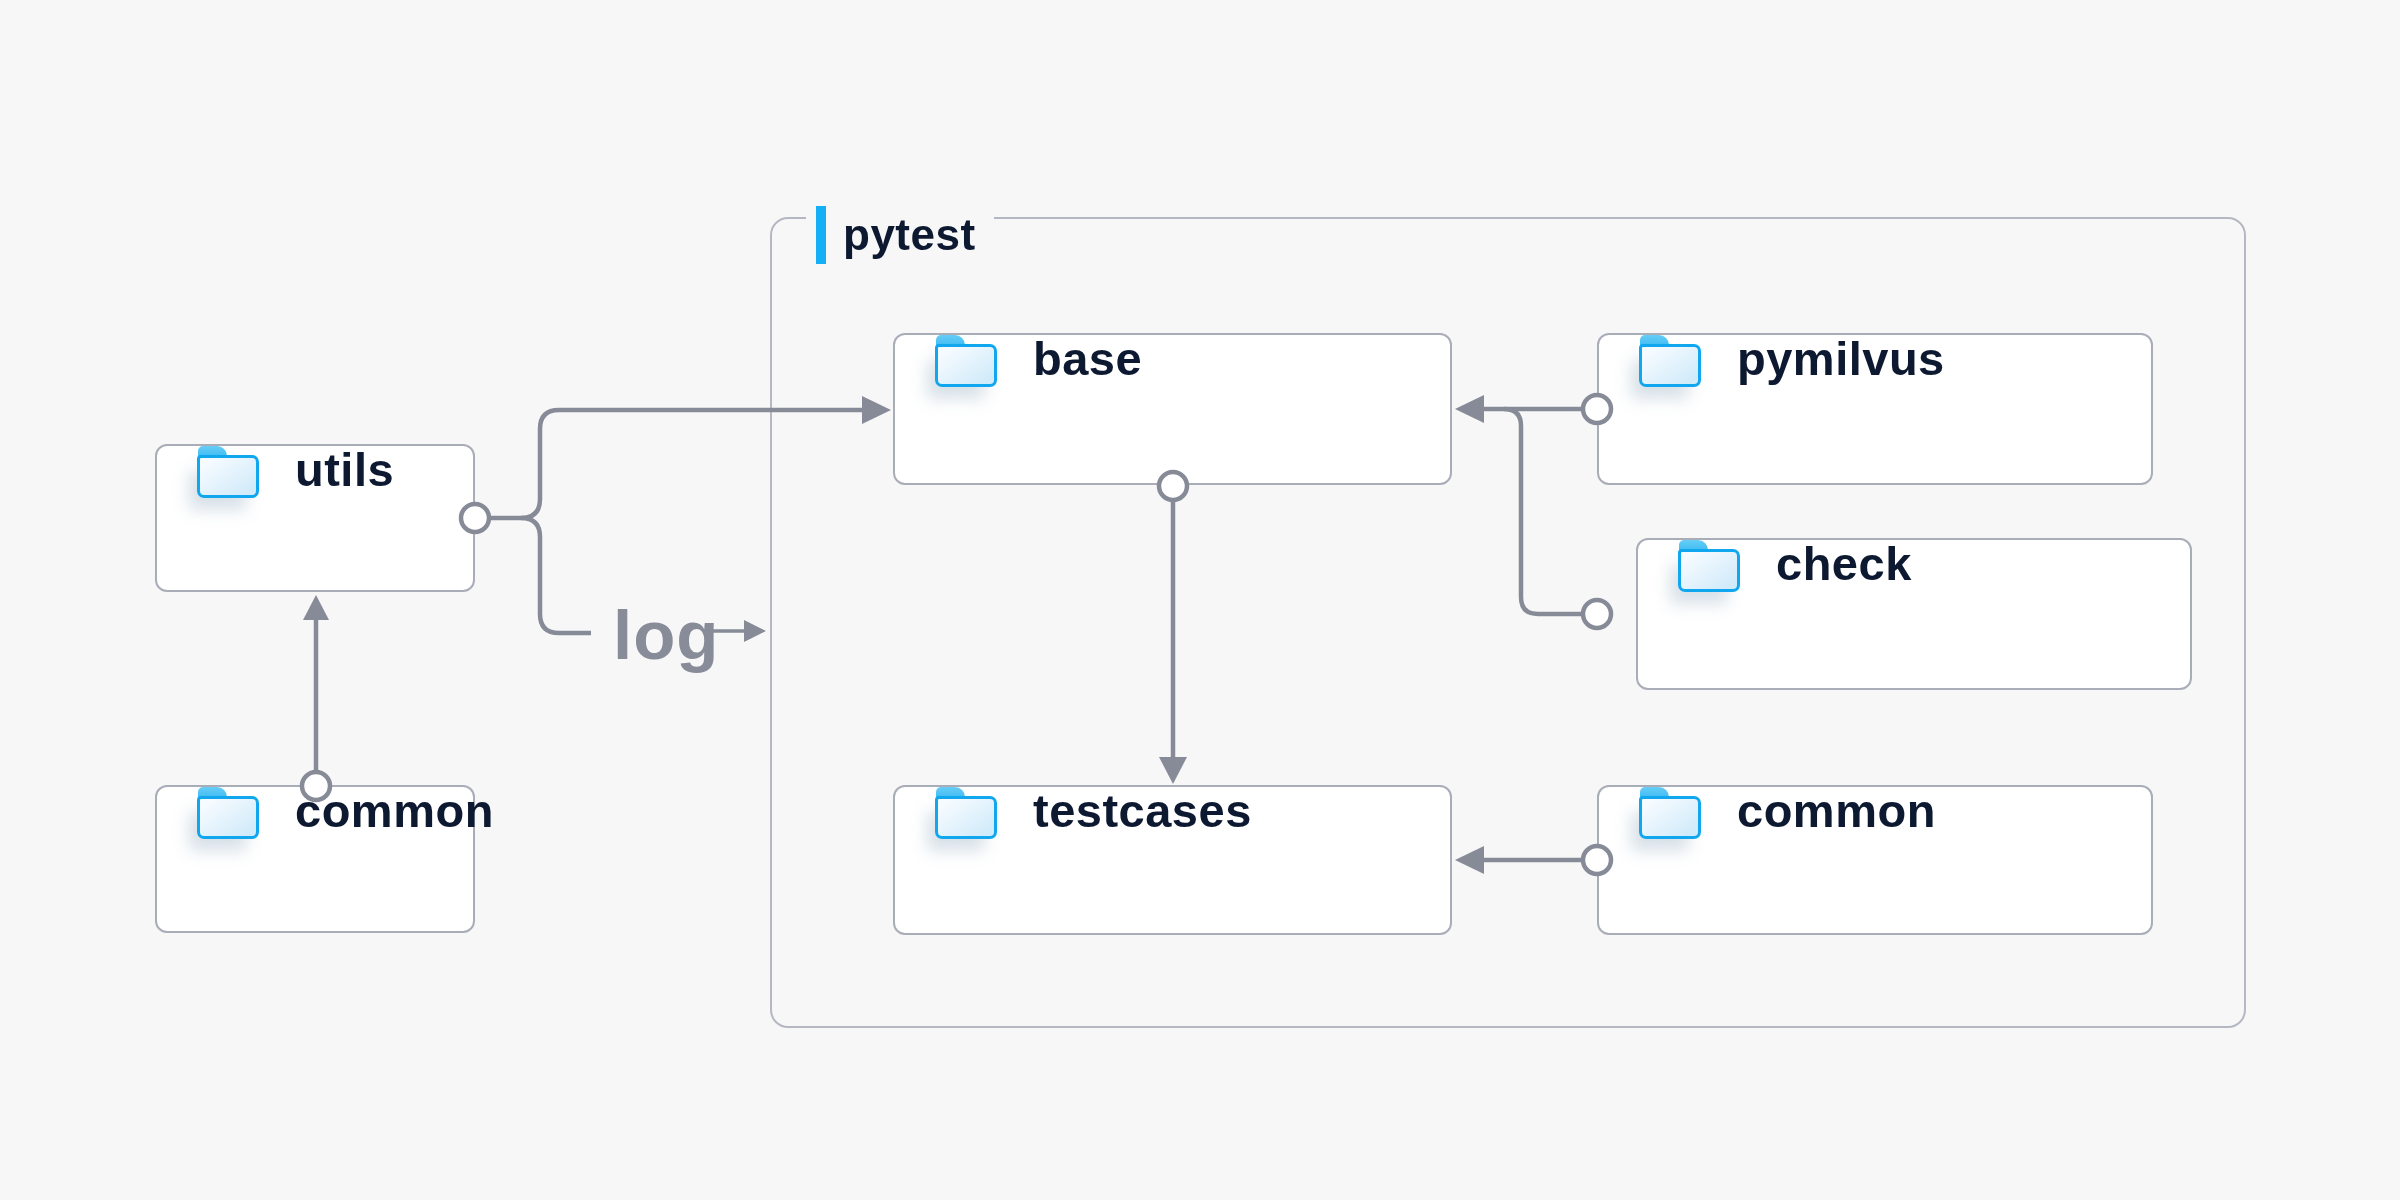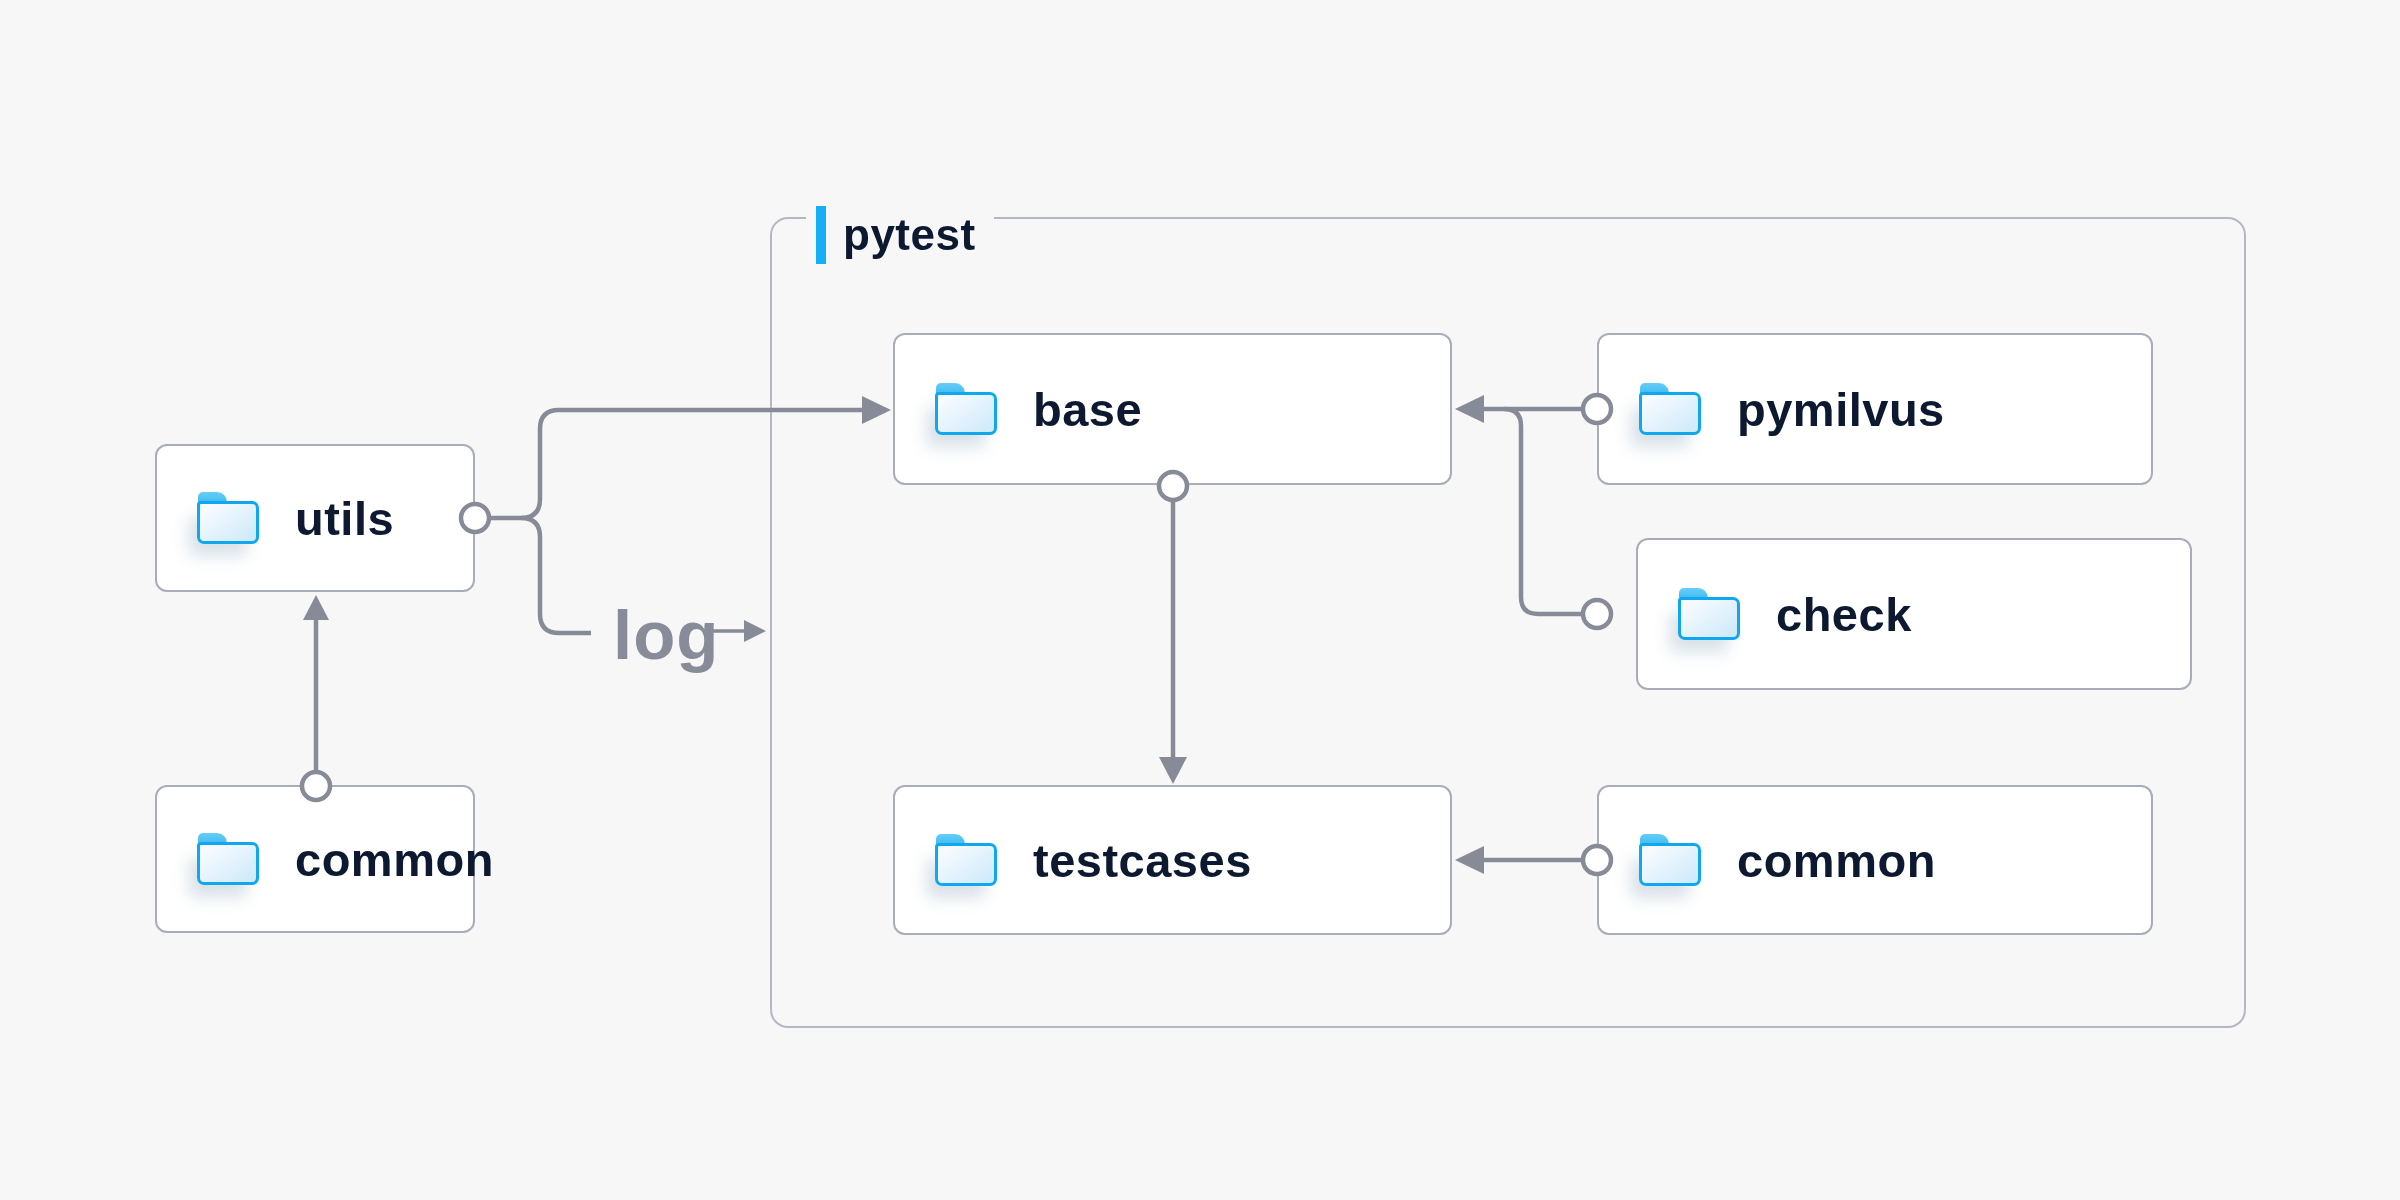--- a/index.html
+++ b/index.html
@@ -45,21 +45,21 @@
     font-size:44px;font-weight:700;color:var(--navy);
     letter-spacing:0.5px;line-height:1;
   }
 
   
   .node{
     position:absolute;
     background:var(--node-bg);
     border:2px solid var(--node-border);
     border-radius:12px;
-    display:flex;align-items:center;
+    display:flex;
     padding-left:40px;
     z-index:2;
   }
   .node-label{
     font-size:47px;font-weight:700;color:var(--navy);
     margin-left:34px;line-height:1;letter-spacing:0.5px;
   }
 
   
   .folder{position:relative;width:64px;height:52px;flex:none;display:block;}

